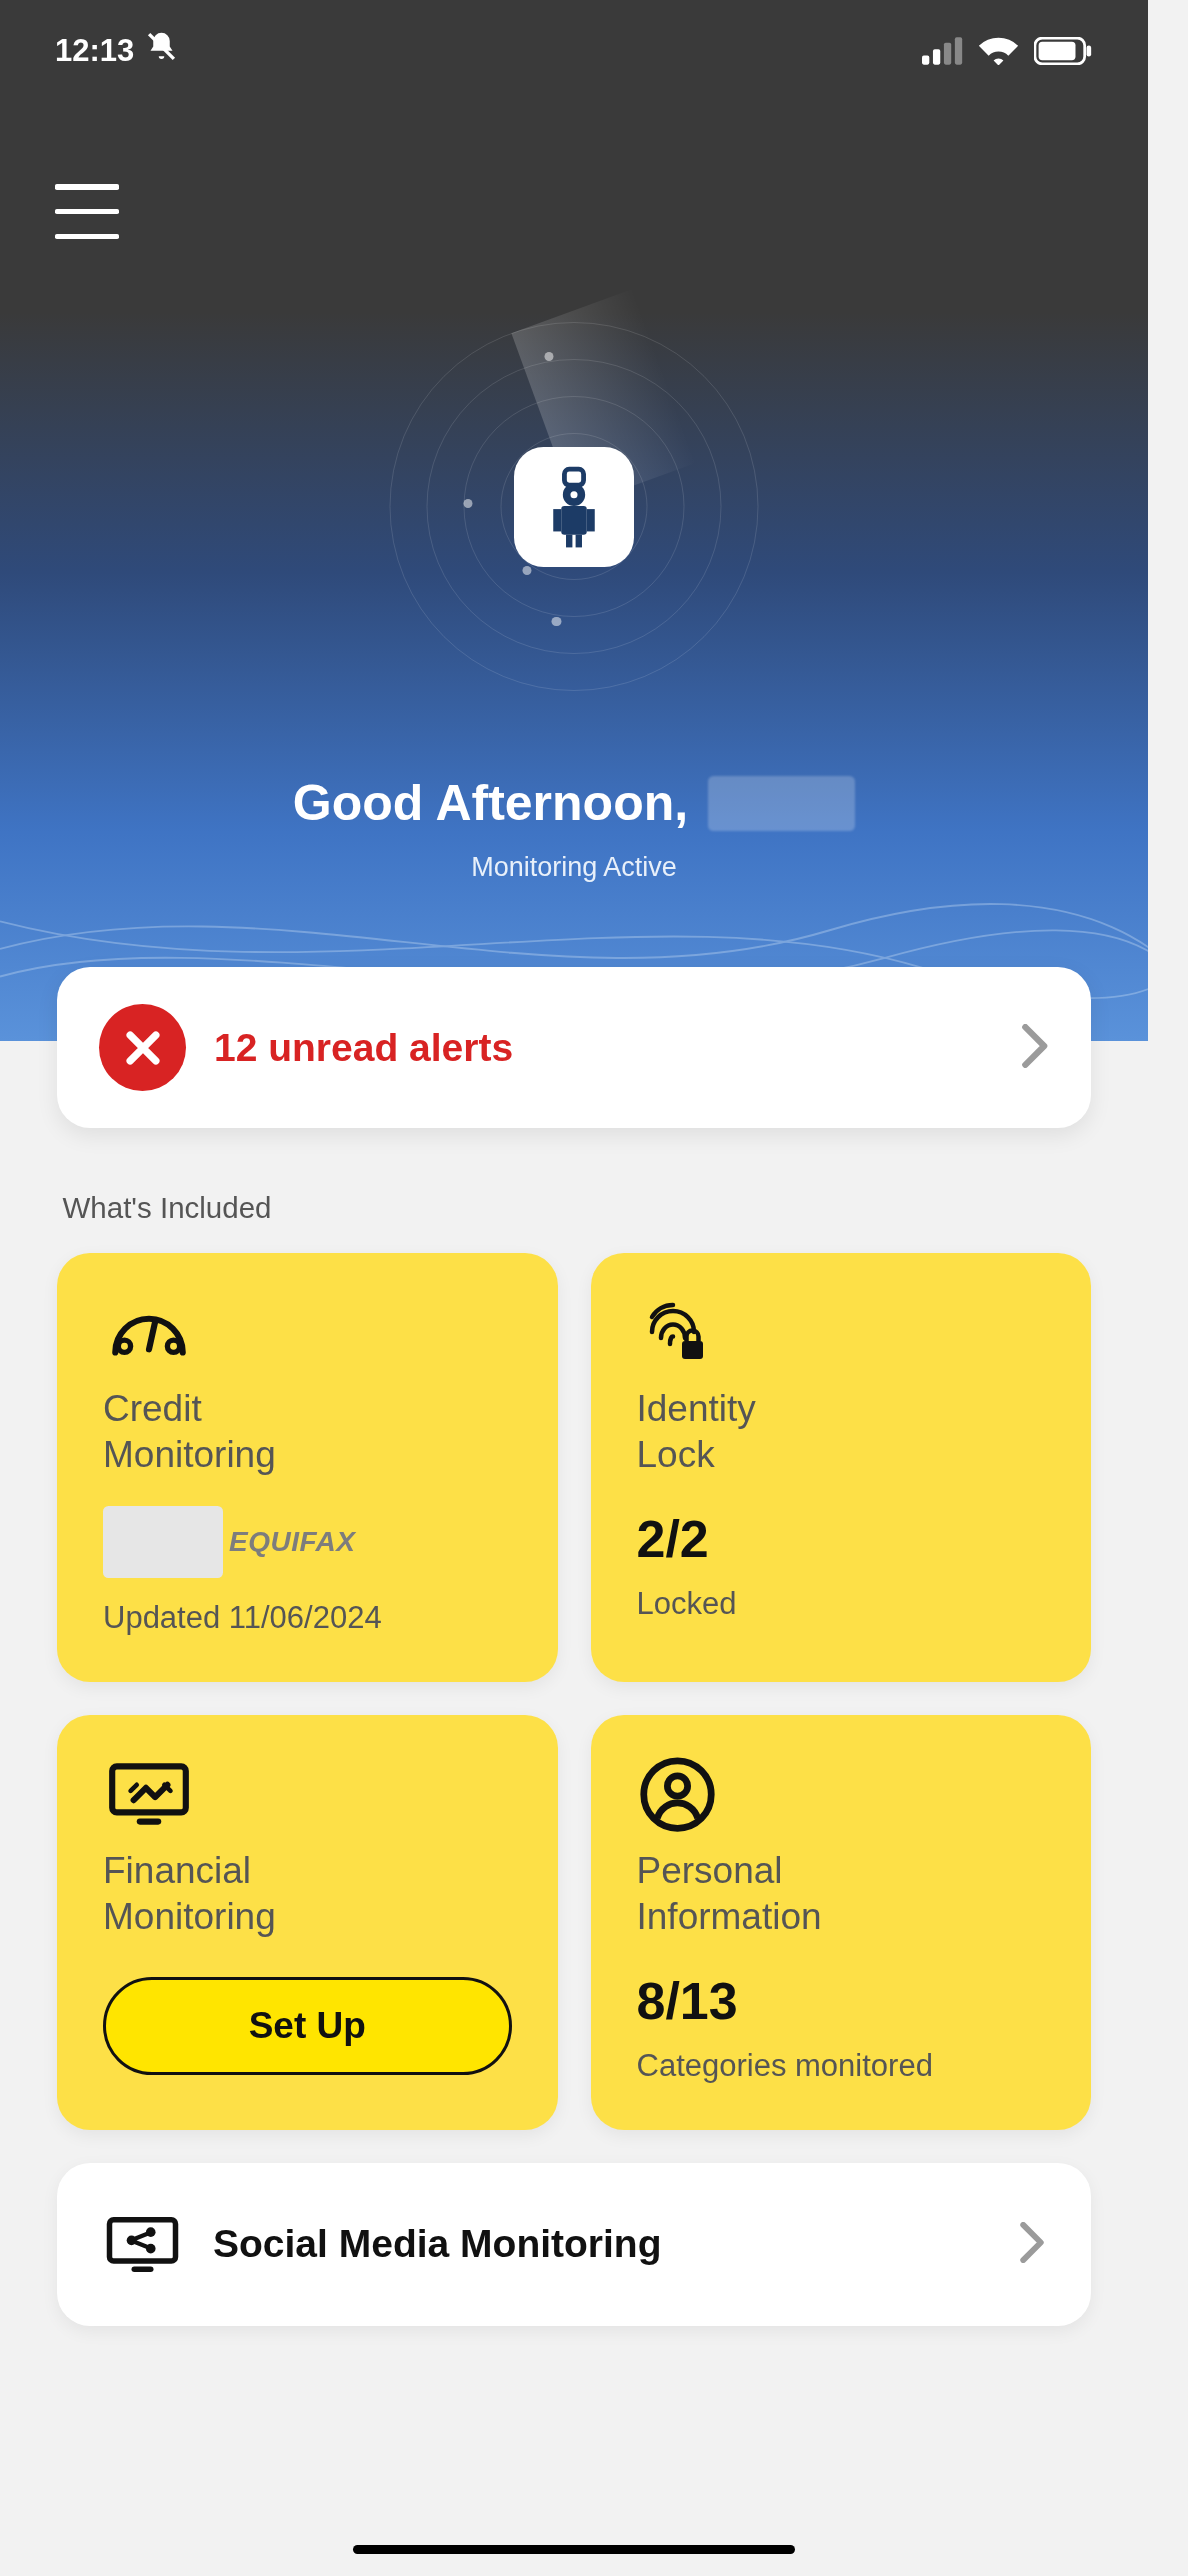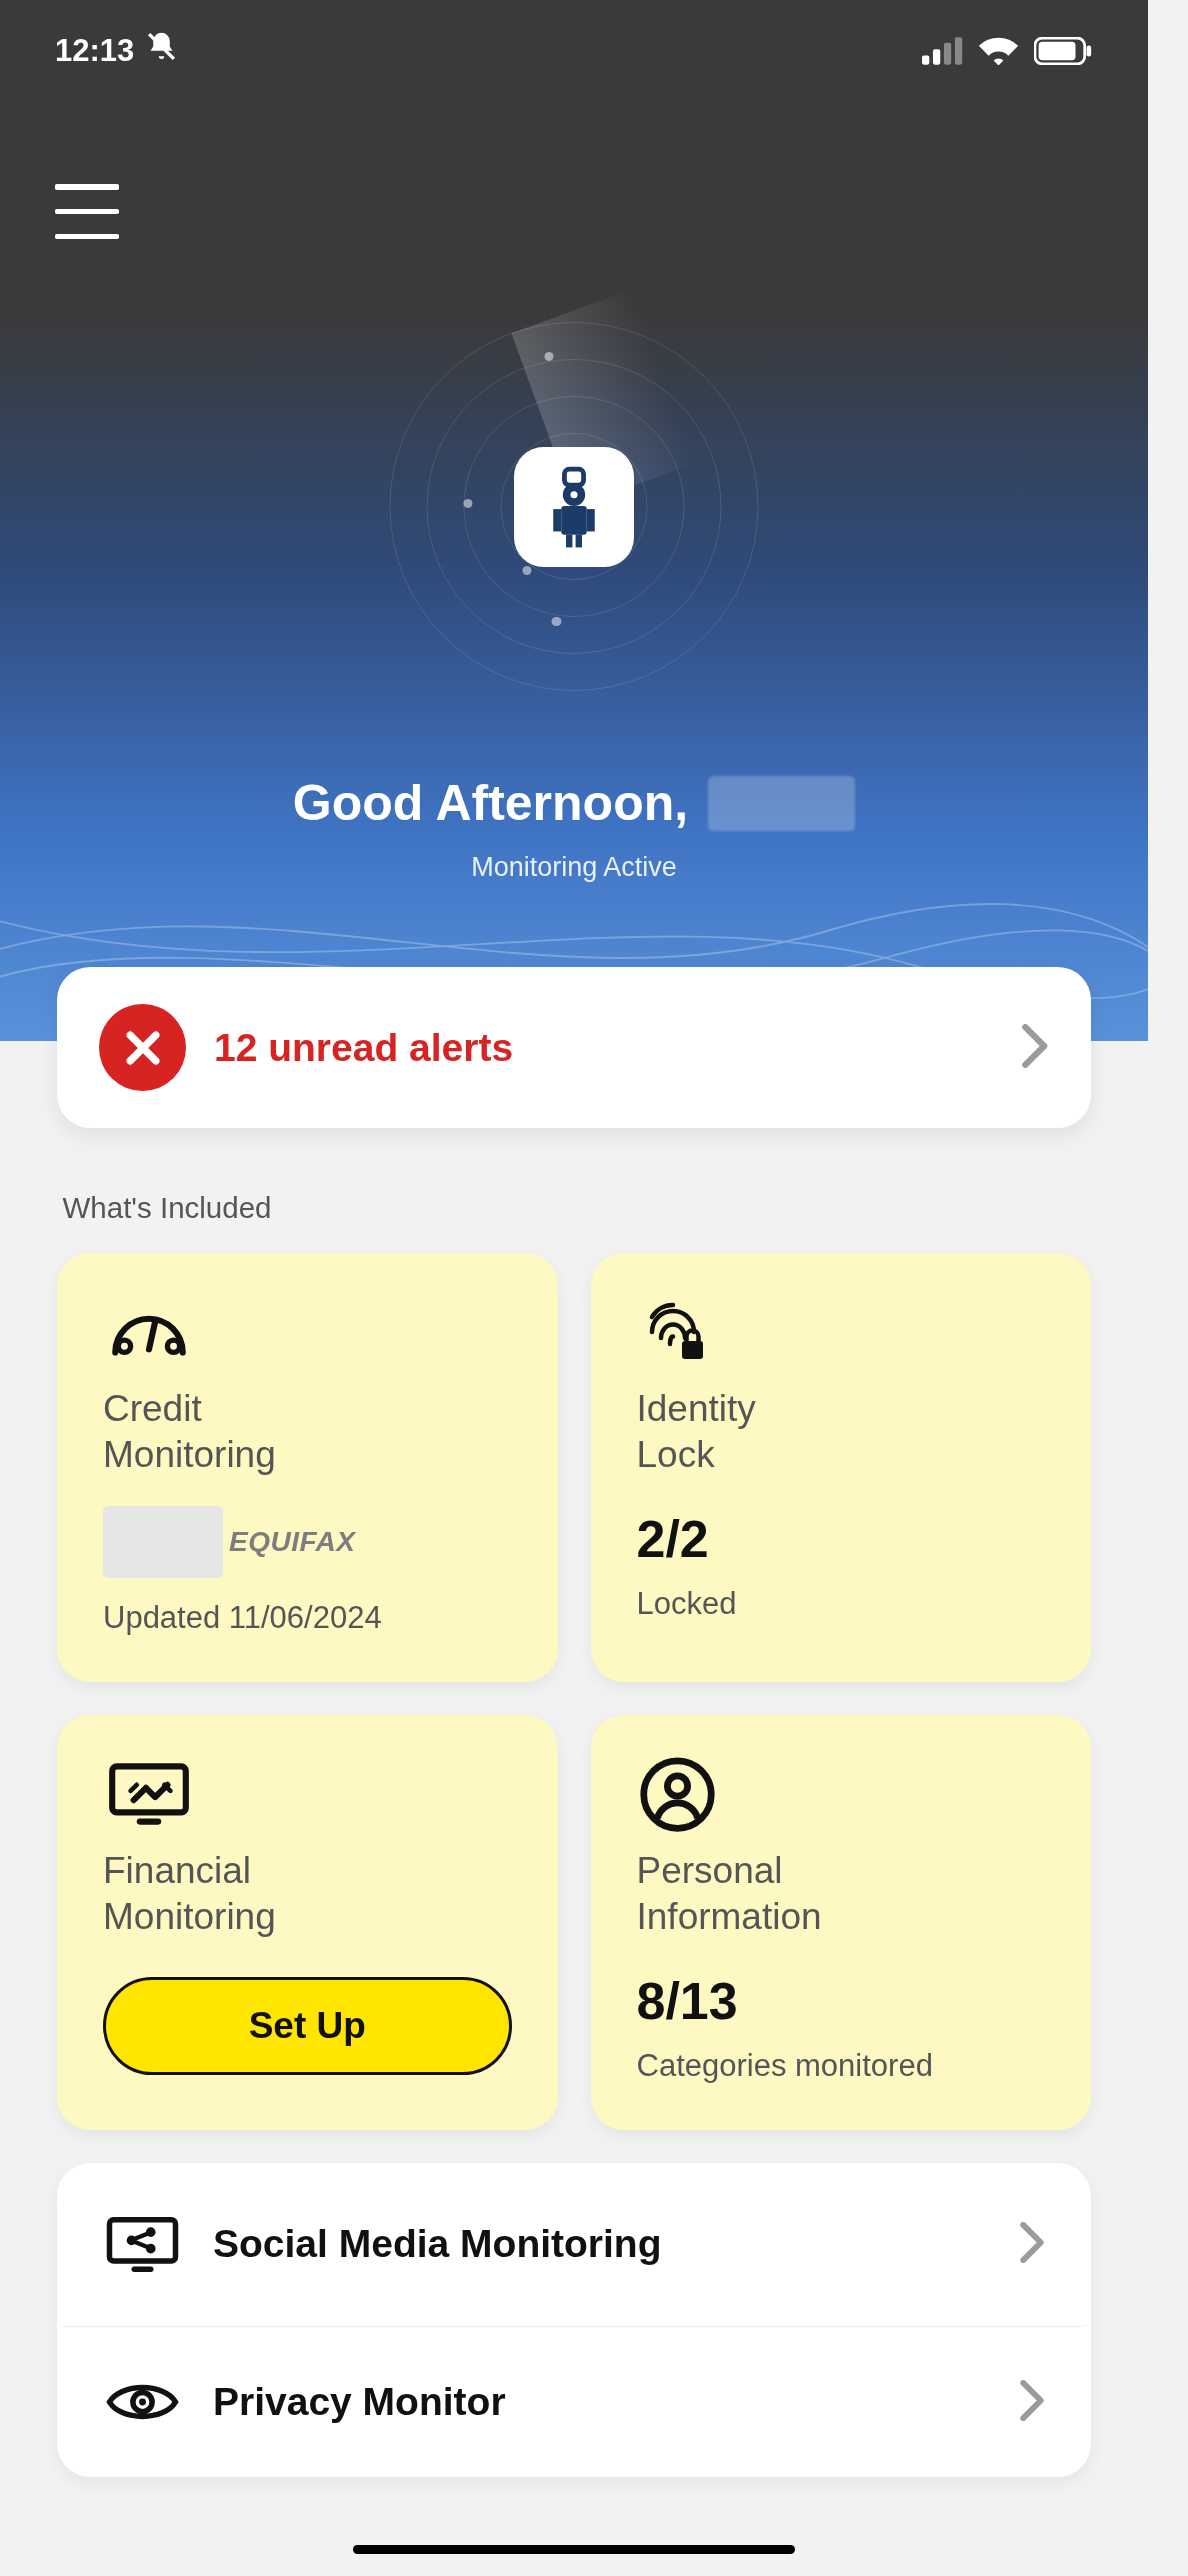--- a/index.html
+++ b/index.html
@@ -30,21 +30,21 @@
 
   
   .content{ position:absolute; top:967px; left:0; right:0; padding:0 57px 184px; }
   .alert-card{ background:#fff; border-radius:33px; box-shadow:0 7.4px 22px rgba(0,0,0,0.08); padding:37px 42px; display:flex; align-items:center; gap:28px; cursor:pointer;}
   .alert-icon{ width:87px; height:87px; border-radius:50%; background:#d82323; display:flex; align-items:center; justify-content:center; flex-shrink:0;}
   .alert-text{ flex:1; color:#d82323; font-size:39px; font-weight:700;}
   .chev{ color:#9b9b9b;}
 
   .section-title{ margin:63px 0 28px 5.5px; font-size:29.5px; color:#555;}
   .grid{ display:grid; grid-template-columns:1fr 1fr; gap:33px;}
-  .tile{ background:#fef9c3; border-radius:33px; padding:42px 46px 46px; box-shadow:0 5.5px 16.6px rgba(0,0,0,0.06);}
+  .tile{ background:#fde047; border-radius:33px; padding:42px 46px 46px; box-shadow:0 5.5px 16.6px rgba(0,0,0,0.06);}
   .tile-icon{ height:74px; display:flex; align-items:center;}
   .tile-title{ font-size:37px; color:#555; line-height:1.25; margin-top:16.6px;}
   .tile-value{ font-size:52px; font-weight:800; color:#111; margin-top:31px;}
   .tile-sub{ font-size:31px; color:#555; margin-top:16.6px;}
   .bureau-row{ display:flex; align-items:center; gap:6px; margin-top:28px;}
   .bureau-blur{ width:120px; height:72px; background:#e6e6e6; border-radius:5.5px;}
   .equifax{ font-size:28px; font-weight:800; font-style:italic; color:#7d7d7d; letter-spacing:0.5px;}
   .setup-btn{ margin-top:37px; width:100%; height:98px; border-radius:50px; background:#ffe500; border:3.7px solid #111; font-size:37px; font-weight:700; color:#111; cursor:pointer;}
 
   .list{ margin-top:33px; background:#fff; border-radius:33px; box-shadow:0 5.5px 16.6px rgba(0,0,0,0.06); overflow:hidden;}
@@ -244,34 +244,19 @@
               <path d="M22 18 L32 14 M22 20 L32 24" stroke="#111" stroke-width="3"></path>
             </svg>
         </div>
         <div class="list-label">Social Media Monitoring</div>
         <div class="chev">
           <svg width="26" height="41" viewBox="0 0 16 28">
               <path d="M2 2 L14 14 L2 26" stroke="#9b9b9b" stroke-width="4" fill="none" stroke-linecap="round" stroke-linejoin="round"></path>
             </svg>
         </div>
       </div>
-      <div class="list-row">
-        <div class="list-icon">
-          <svg width="77" height="50" viewBox="0 0 56 36">
-              <path d="M4 18 C12 4 44 4 52 18 C44 32 12 32 4 18 Z" fill="none" stroke="#111" stroke-width="4"></path>
-              <circle cx="28" cy="18" r="7" fill="none" stroke="#111" stroke-width="4"></circle>
-              <circle cx="28" cy="18" r="2.5" fill="#111"></circle>
-            </svg>
-        </div>
-        <div class="list-label">Privacy Monitor</div>
-        <div class="chev">
-          <svg width="26" height="41" viewBox="0 0 16 28">
-              <path d="M2 2 L14 14 L2 26" stroke="#9b9b9b" stroke-width="4" fill="none" stroke-linecap="round" stroke-linejoin="round"></path>
-            </svg>
-        </div>
-      </div>
     </div>
 
   </div>
 
   <div class="home-indicator"></div>
 </div>
 
 
 </body></html>

